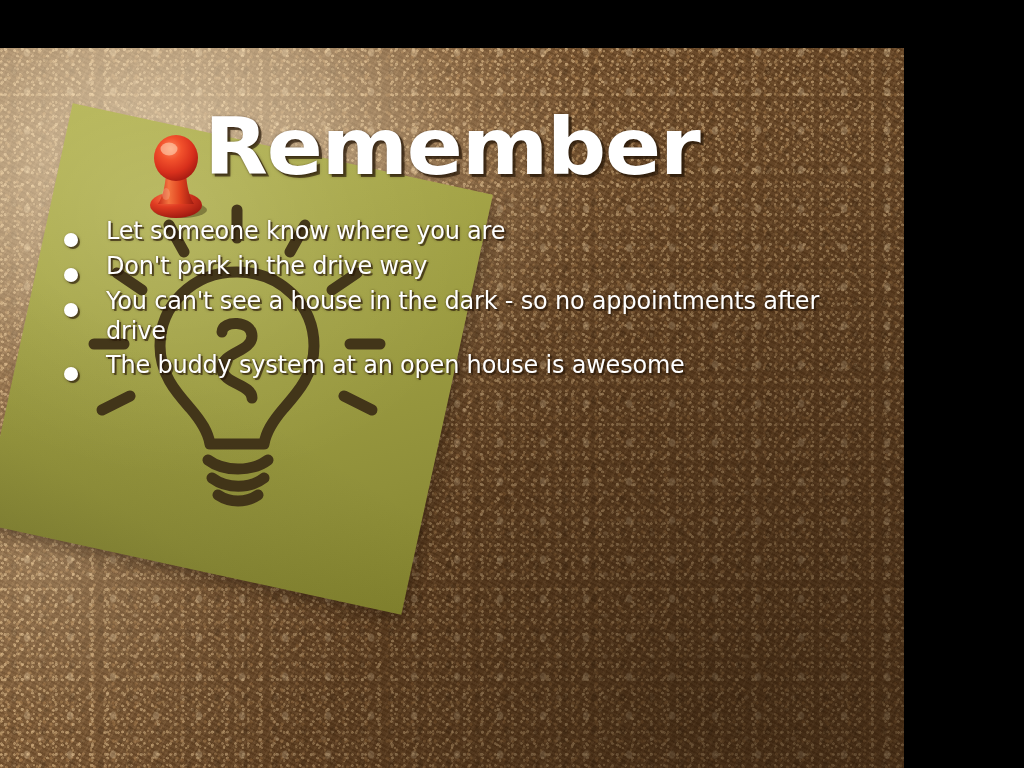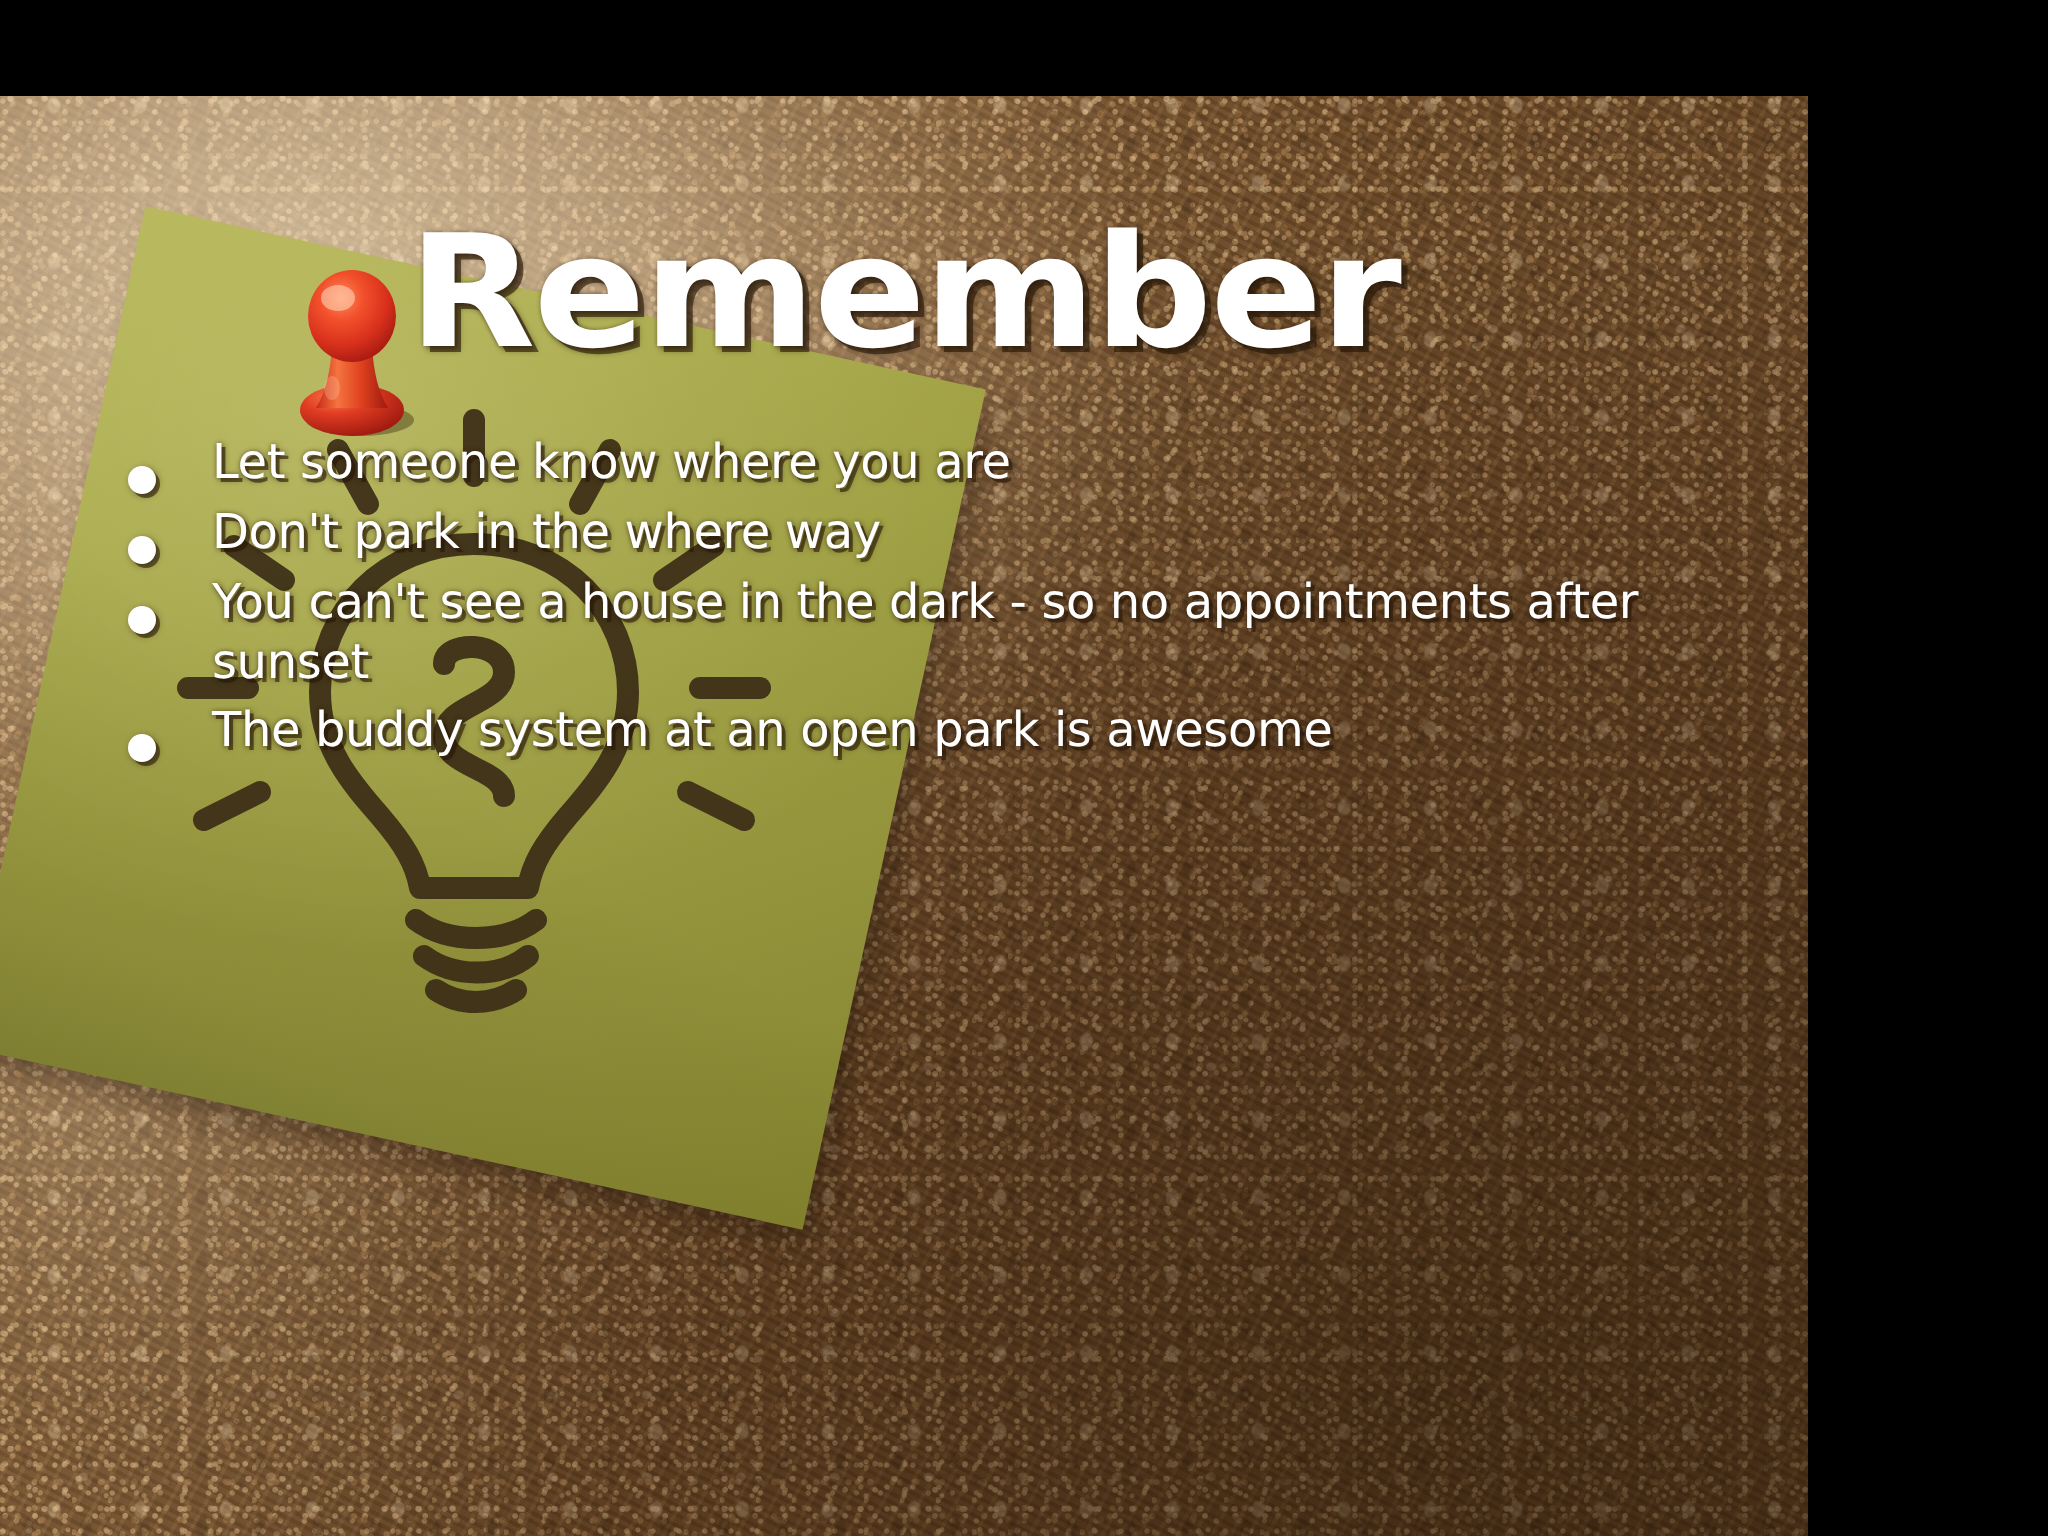--- a/index.html
+++ b/index.html
@@ -314,25 +314,25 @@
 
   <div class="title">Remember</div>
 
   <div class="bullets">
     <div class="bullet-row">
       <span class="bullet-dot"></span>
       <span class="bullet-text">Let someone know where you are</span>
     </div>
     <div class="bullet-row">
       <span class="bullet-dot"></span>
-      <span class="bullet-text">Don't park in the where way</span>
+      <span class="bullet-text">Don't park in the drive way</span>
     </div>
     <div class="bullet-row">
       <span class="bullet-dot"></span>
-      <span class="bullet-text">You can't see a house in the dark - so no appointments after sunset</span>
+      <span class="bullet-text">You can't see a house in the dark - so no appointments after drive</span>
     </div>
     <div class="bullet-row">
       <span class="bullet-dot"></span>
-      <span class="bullet-text">The buddy system at an open park is awesome</span>
+      <span class="bullet-text">The buddy system at an open house is awesome</span>
     </div>
   </div>
 
 </div>
 
 </body></html>

